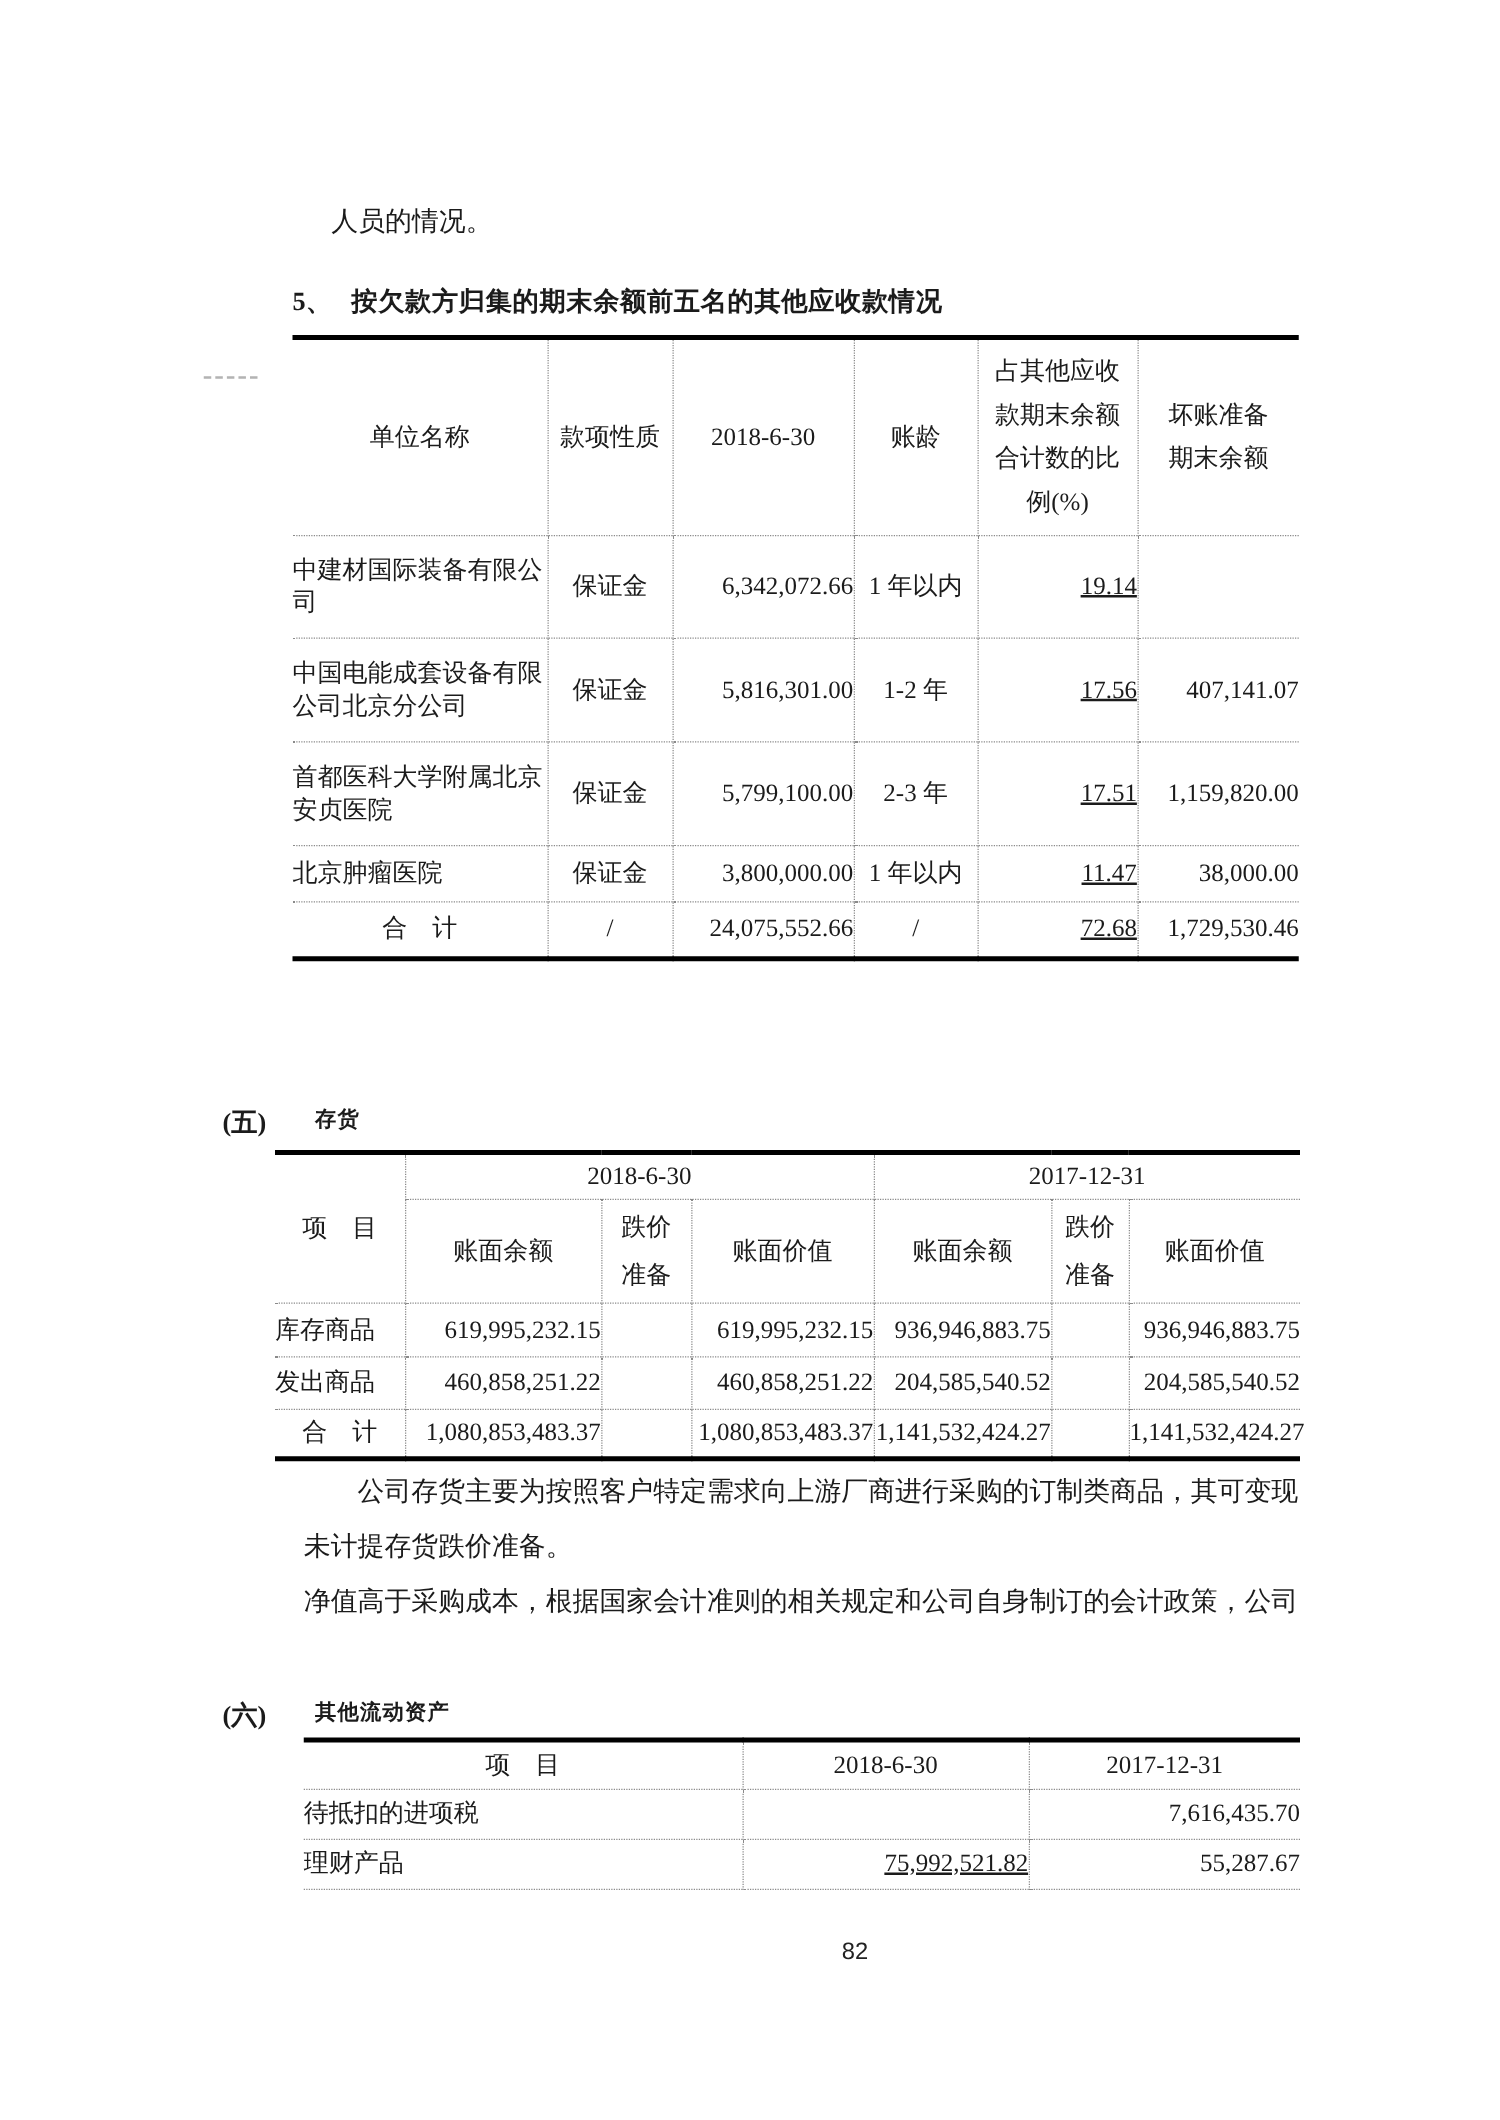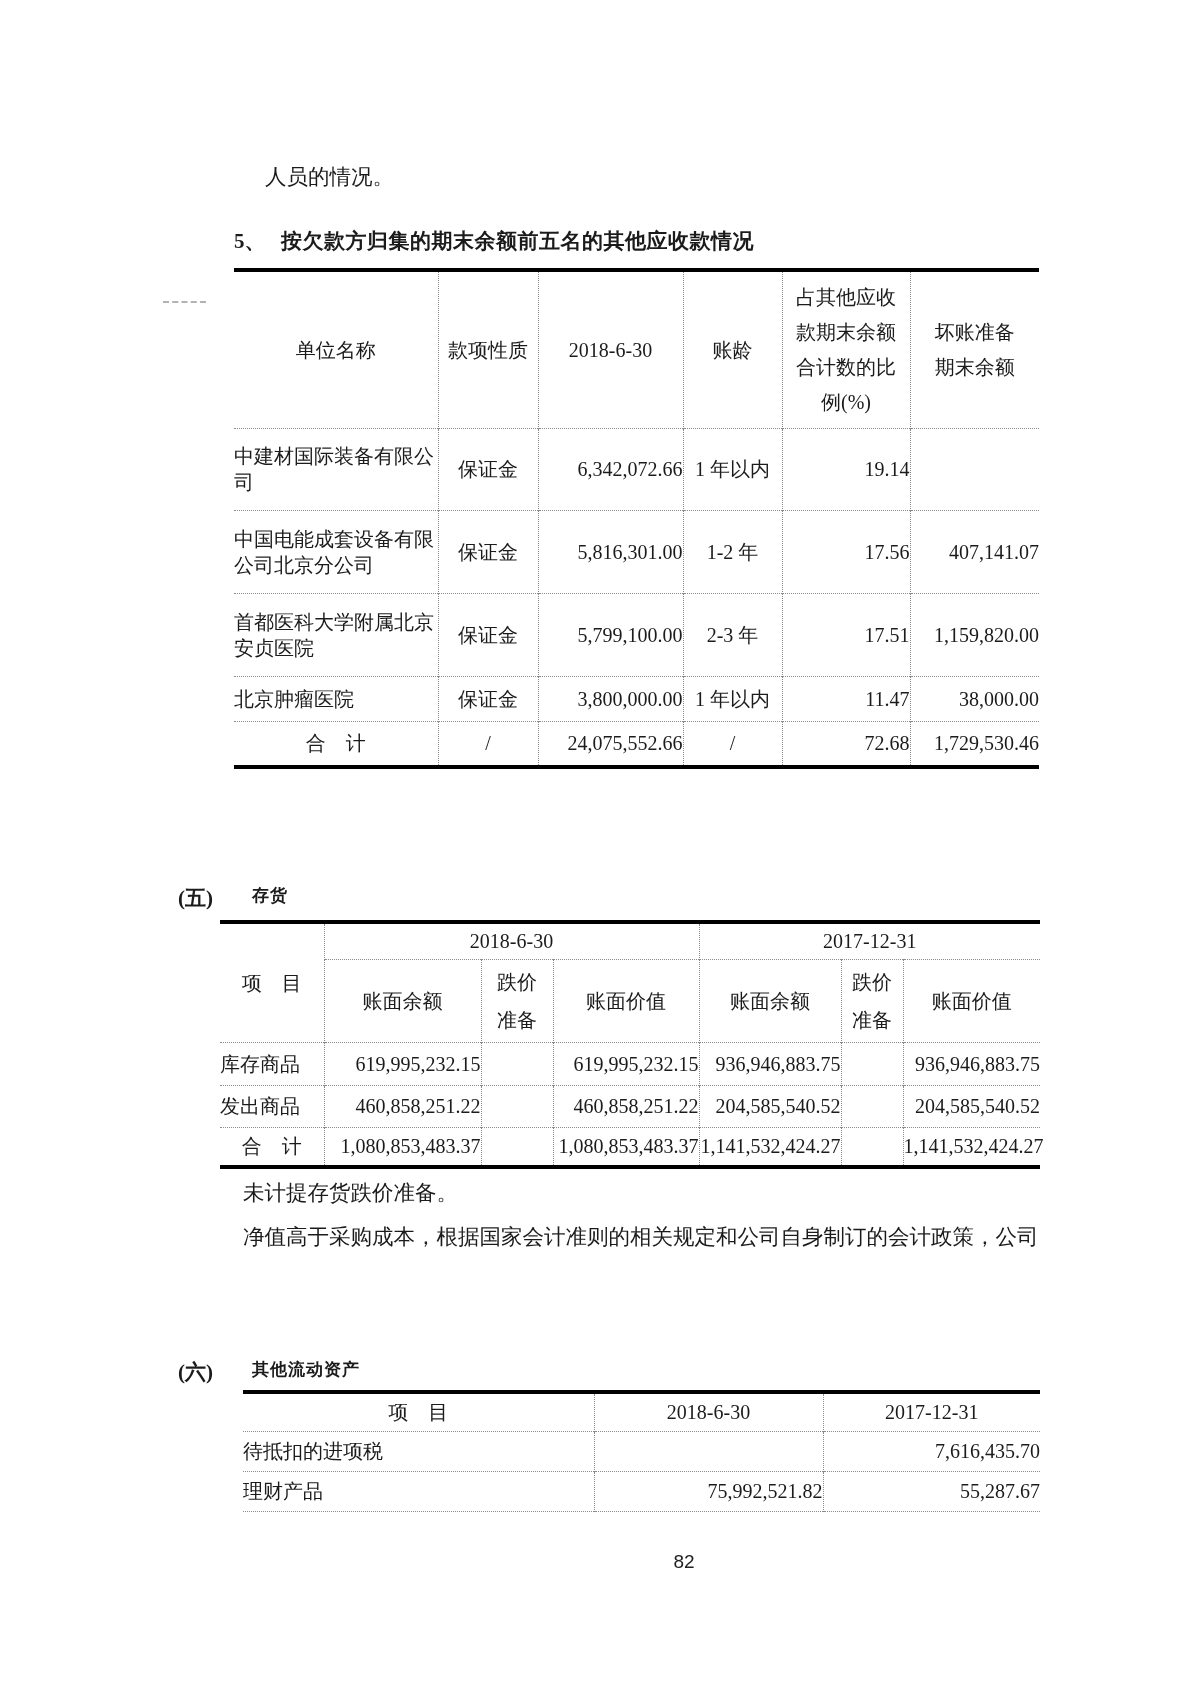--- a/index.html
+++ b/index.html
@@ -25,21 +25,21 @@
   .thick-b{border-top:4px solid #000;border-bottom:4px solid #000;}
   .thin-b{border-top:4px solid #000;border-bottom:1px dotted #8a8a8a;}
   td.vl{border-left:1px dotted #8a8a8a;}
   td.c{text-align:center;}
   td.r{text-align:right;}
   td.namecell{padding-left:18px;line-height:38px;word-break:break-all;}
   td.itemcell{padding-left:15px;}
   td.itemcell3{padding-left:10px;}
   .ml{line-height:35px;text-align:center;}
   .ml38{line-height:38px;text-align:center;}
-  .pr10{padding-right:10px;}.pr11{padding-right:11px;}.pr12{padding-right:12px;}
+  .pr10{padding-right:10px;text-decoration:underline;}.pr11{padding-right:11px;}.pr12{padding-right:12px;}
   .pr13{padding-right:13px;}.pr27{padding-right:27px;}
   .para{left:243px;top:1171px;width:800px;font-size:21.5px;line-height:44px;text-align:justify;}
   .para .indent{text-indent:2em;}
   .pagenum{left:660px;top:1551px;width:48px;text-align:center;font-family:"Liberation Sans","DejaVu Sans",sans-serif;font-size:19px;color:#222;}
 </style>
 </head>
 <body>
 
 <div class="page">
 
@@ -191,20 +191,21 @@
       <td class="vl"></td>
       <td class="r vl pr13">1,080,853,483.37</td>
       <td class="r vl pr11">1,141,532,424.27</td>
       <td class="vl"></td>
       <td class="r vl pr27">1,141,532,424.27</td>
     </tr>
   </tbody>
     </table>
 
   <div class="abs para">
+    <div class="indent">公司存货主要为按照客户特定需求向上游厂商进行采购的订制类商品，其可变现</div>
     <div>未计提存货跌价准备。</div>
     <div>净值高于采购成本，根据国家会计准则的相关规定和公司自身制订的会计政策，公司</div>
   </div>
 
   <div class="abs secwrap" style="left:178px;top:1358px;width:500px;">
     <span class="seclabel">(六)</span>
     <span class="sectitle">其他流动资产</span>
   </div>
 
   <table class="doc thin-b" style="left:243px;top:1390px;width:797px;">

